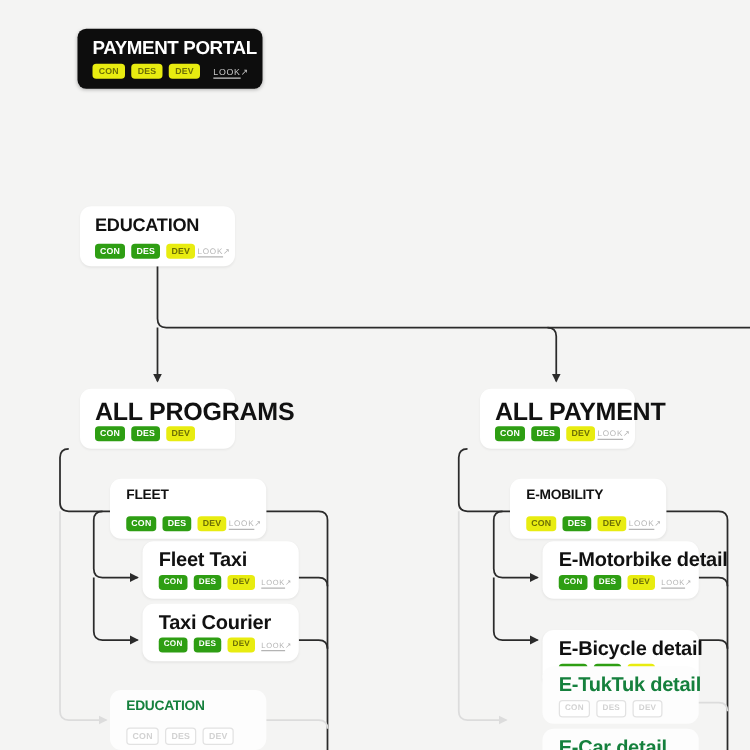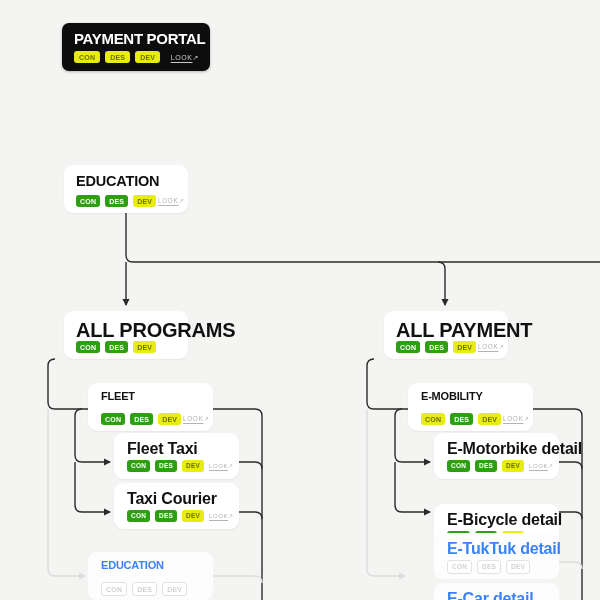--- a/index.html
+++ b/index.html
@@ -136,21 +136,21 @@
   .lvl4 .node-title {
     position: absolute; left: 13px; top: 7px;
     font-size: 16px; font-weight: bold;
   }
   .lvl4 .badge-row { position: absolute; left: 13px; top: 27px; }
   .lvl4 .badge { font-size: 6.5px; padding: 3px 4px 2px 4px; }
   .lvl4 .look { position: absolute; left: 95px; top: 29px; font-size: 6px; }
 
   
   .node.ghost-node { box-shadow: none; background: #fdfdfd; }
-  .node.ghost-node .node-title { color: #3b82f6; }
+  .node.ghost-node .node-title { color: #15803d; }
 </style>
 </head>
 <body>
 
 <div id="canvas">
 
   <svg id="wires" viewBox="0 0 600 600" width="600" height="600">
     <defs>
       <marker id="ah" viewBox="0 0 10 10" refX="8.5" refY="5" markerWidth="5.2" markerHeight="5.2" orient="auto-start-reverse">
         <path d="M 0 0 L 10 5 L 0 10 z" fill="#2b2b2b"></path>

